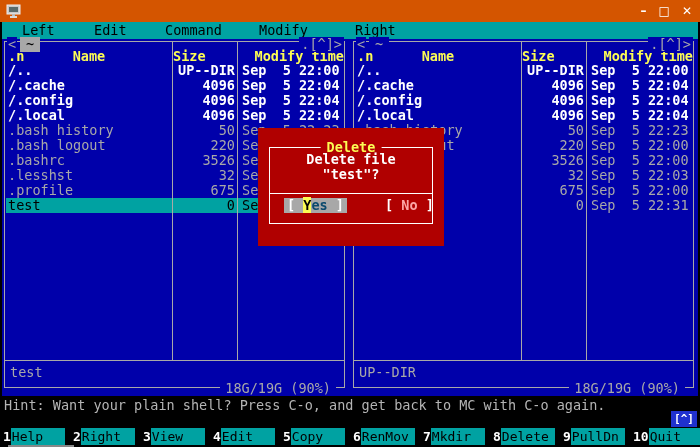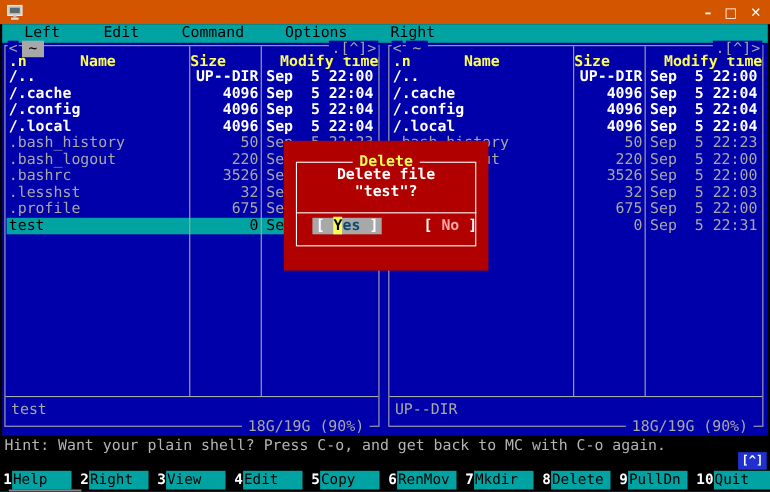--- a/index.html
+++ b/index.html
@@ -93,21 +93,21 @@
       <span>–</span>
       <span>□</span>
       <span>✕</span>
     </span>
   </div>
 
   <div class="menubar">
       <span class="mitem m0">Left</span>
       <span class="mitem m1">Edit</span>
       <span class="mitem m2">Command</span>
-      <span class="mitem m3">Options</span>
+      <span class="mitem m3">Modify</span>
       <span class="mitem m4">Right</span>
     </div>
 
   <div class="panelsbg"></div>
 
   <div class="panel pl">
     <div class="pborder"></div>
     <span class="ptop nav-back">&lt;</span>
     <span class="ptop ppath active">~</span>
     <span class="ptop pmark">.[^]&gt;</span>

